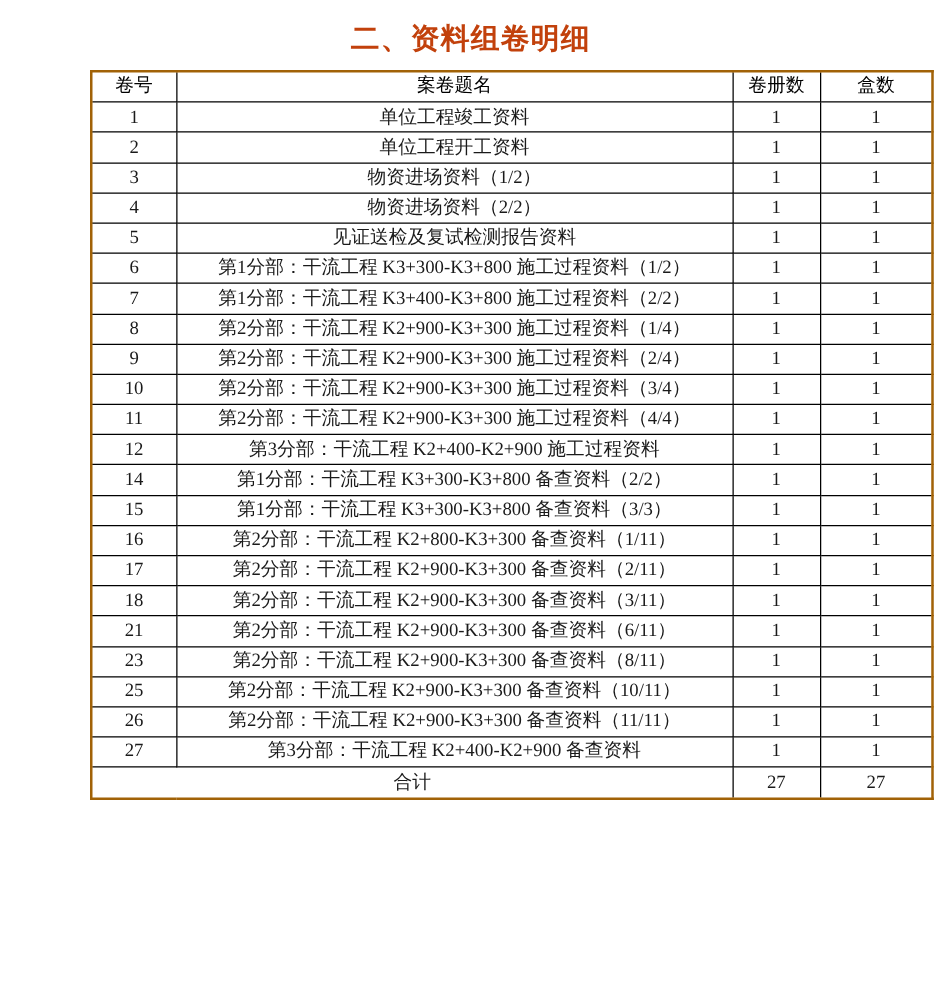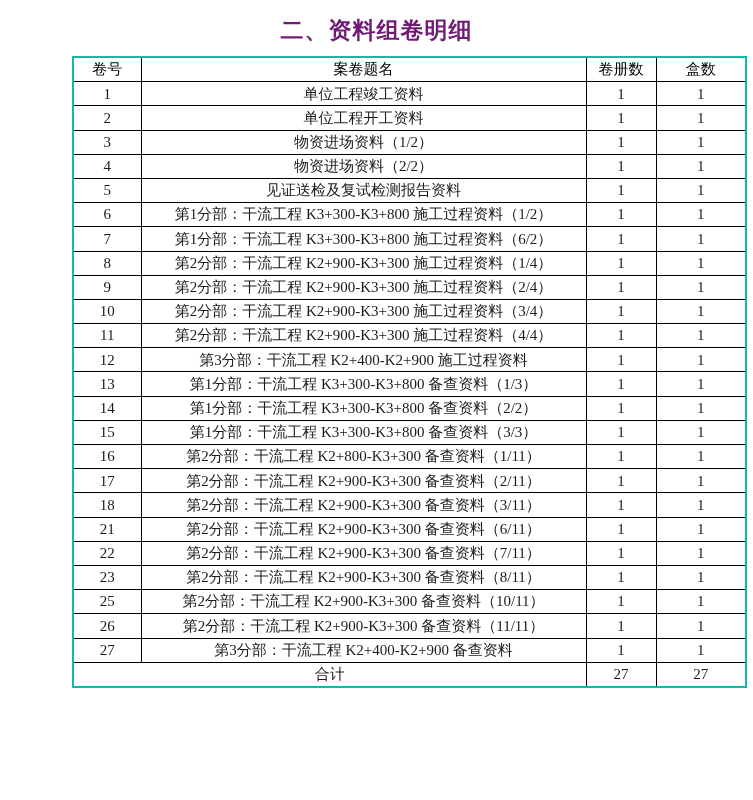--- a/index.html
+++ b/index.html
@@ -16,28 +16,28 @@
     color: #1a1a1a;
     overflow: hidden;
   }
   .doc-title {
     margin: 0;
     padding-top: 15px;
     text-align: center;
     font-size: 23px;
     font-weight: bold;
     letter-spacing: 1px;
-    color: #701a75;
+    color: #c2410c;
   }
   table.archive-table {
     border-collapse: collapse;
     table-layout: fixed;
     margin: 10px 0 0 72px;
     width: 673px;
-    border: 2px solid #14b8a6;
+    border: 2px solid #a16207;
   }
   table.archive-table col.c-no    { width: 68px;  }
   table.archive-table col.c-title { width: 445px; }
   table.archive-table col.c-vol   { width: 70px;  }
   table.archive-table col.c-box   { width: 90px;  }
   table.archive-table th,
   table.archive-table td {
     border: 1px solid #000000;
     height: 23.2px;
     padding: 0 2px;
@@ -115,21 +115,21 @@
 
   <tr>
     <td>6</td>
     <td>第1分部：干流工程 K3+300-K3+800 施工过程资料（1/2）</td>
     <td>1</td>
     <td>1</td>
   </tr>
 
   <tr>
     <td>7</td>
-    <td>第1分部：干流工程 K3+300-K3+800 施工过程资料（6/2）</td>
+    <td>第1分部：干流工程 K3+400-K3+800 施工过程资料（2/2）</td>
     <td>1</td>
     <td>1</td>
   </tr>
 
   <tr>
     <td>8</td>
     <td>第2分部：干流工程 K2+900-K3+300 施工过程资料（1/4）</td>
     <td>1</td>
     <td>1</td>
   </tr>
@@ -155,26 +155,20 @@
     <td>1</td>
   </tr>
 
   <tr>
     <td>12</td>
     <td>第3分部：干流工程 K2+400-K2+900 施工过程资料</td>
     <td>1</td>
     <td>1</td>
   </tr>
 
-  <tr>
-    <td>13</td>
-    <td>第1分部：干流工程 K3+300-K3+800 备查资料（1/3）</td>
-    <td>1</td>
-    <td>1</td>
-  </tr>
 
   <tr>
     <td>14</td>
     <td>第1分部：干流工程 K3+300-K3+800 备查资料（2/2）</td>
     <td>1</td>
     <td>1</td>
   </tr>
 
   <tr>
     <td>15</td>
@@ -206,26 +200,20 @@
 
 
 
   <tr>
     <td>21</td>
     <td>第2分部：干流工程 K2+900-K3+300 备查资料（6/11）</td>
     <td>1</td>
     <td>1</td>
   </tr>
 
-  <tr>
-    <td>22</td>
-    <td>第2分部：干流工程 K2+900-K3+300 备查资料（7/11）</td>
-    <td>1</td>
-    <td>1</td>
-  </tr>
 
   <tr>
     <td>23</td>
     <td>第2分部：干流工程 K2+900-K3+300 备查资料（8/11）</td>
     <td>1</td>
     <td>1</td>
   </tr>
 
 
   <tr>

